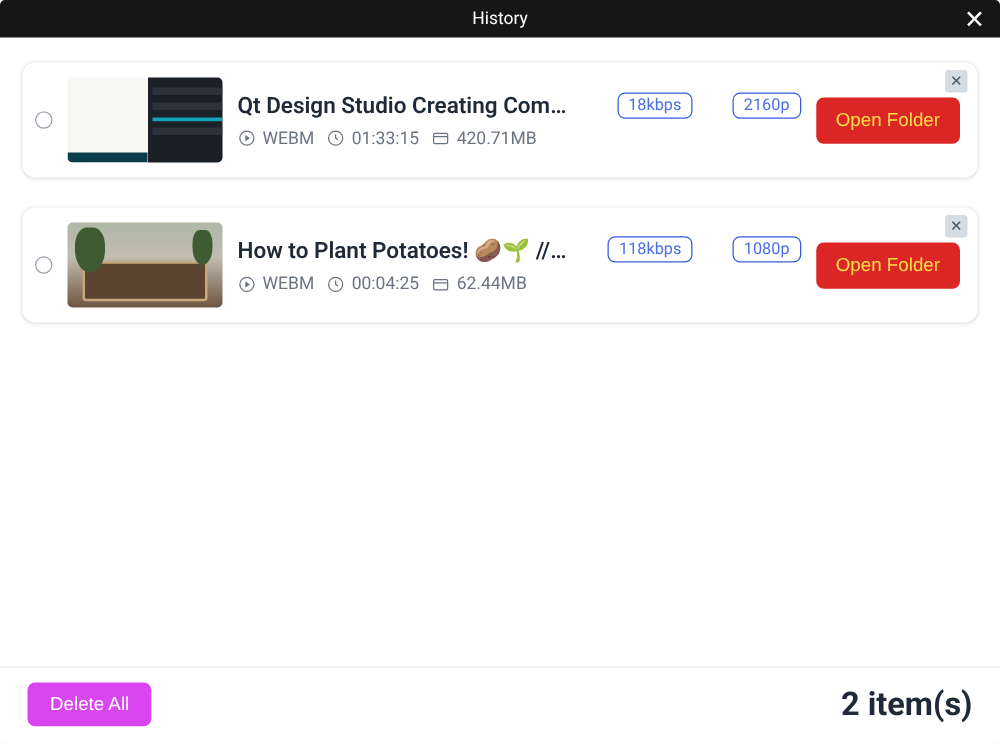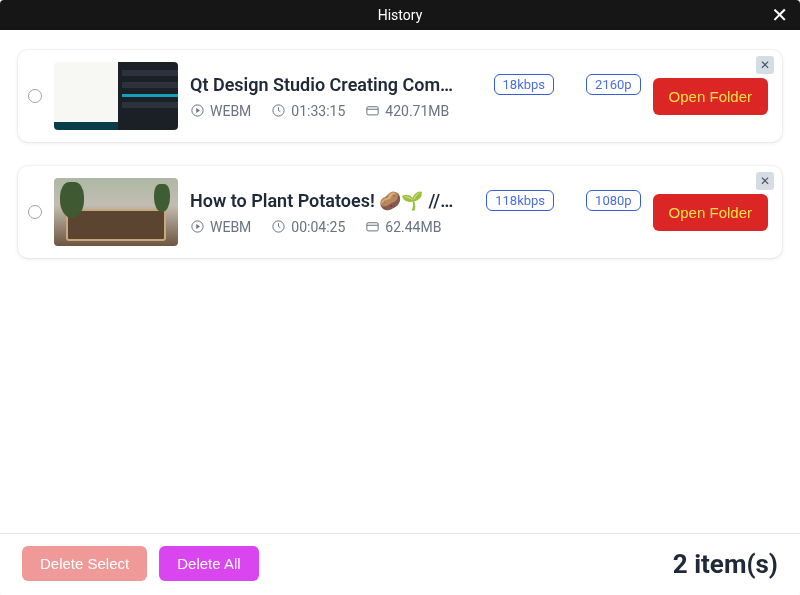--- a/index.html
+++ b/index.html
@@ -143,21 +143,21 @@
       color: #4a6fe2;
       border-radius: 6px;
       padding: 2px 8px;
       font-size: 13px;
       white-space: nowrap;
       margin-left: 24px;
     }
     .item-meta {
       display: flex;
       align-items: center;
-      gap: 20px;
+      gap: 10px;
       color: #6b7280;
       font-size: 14px;
     }
     .meta-chunk {
       display: inline-flex;
       align-items: center;
       gap: 5px;
     }
     .icon {
       display: inline-flex;
@@ -320,18 +320,17 @@
           </span>
         </div>
       </div>
       <button class="open-btn">Open Folder</button>
       <span class="item-close">✕</span>
     </div>
 
   </div>
 
   <div class="footer">
-    <button class="footer-btn del-select">Delete Select</button>
     <button class="footer-btn del-all">Delete All</button>
     <span class="footer-spacer"></span>
     <span class="footer-count">2 item(s)</span>
   </div>
 </div>
 
 </body></html>

